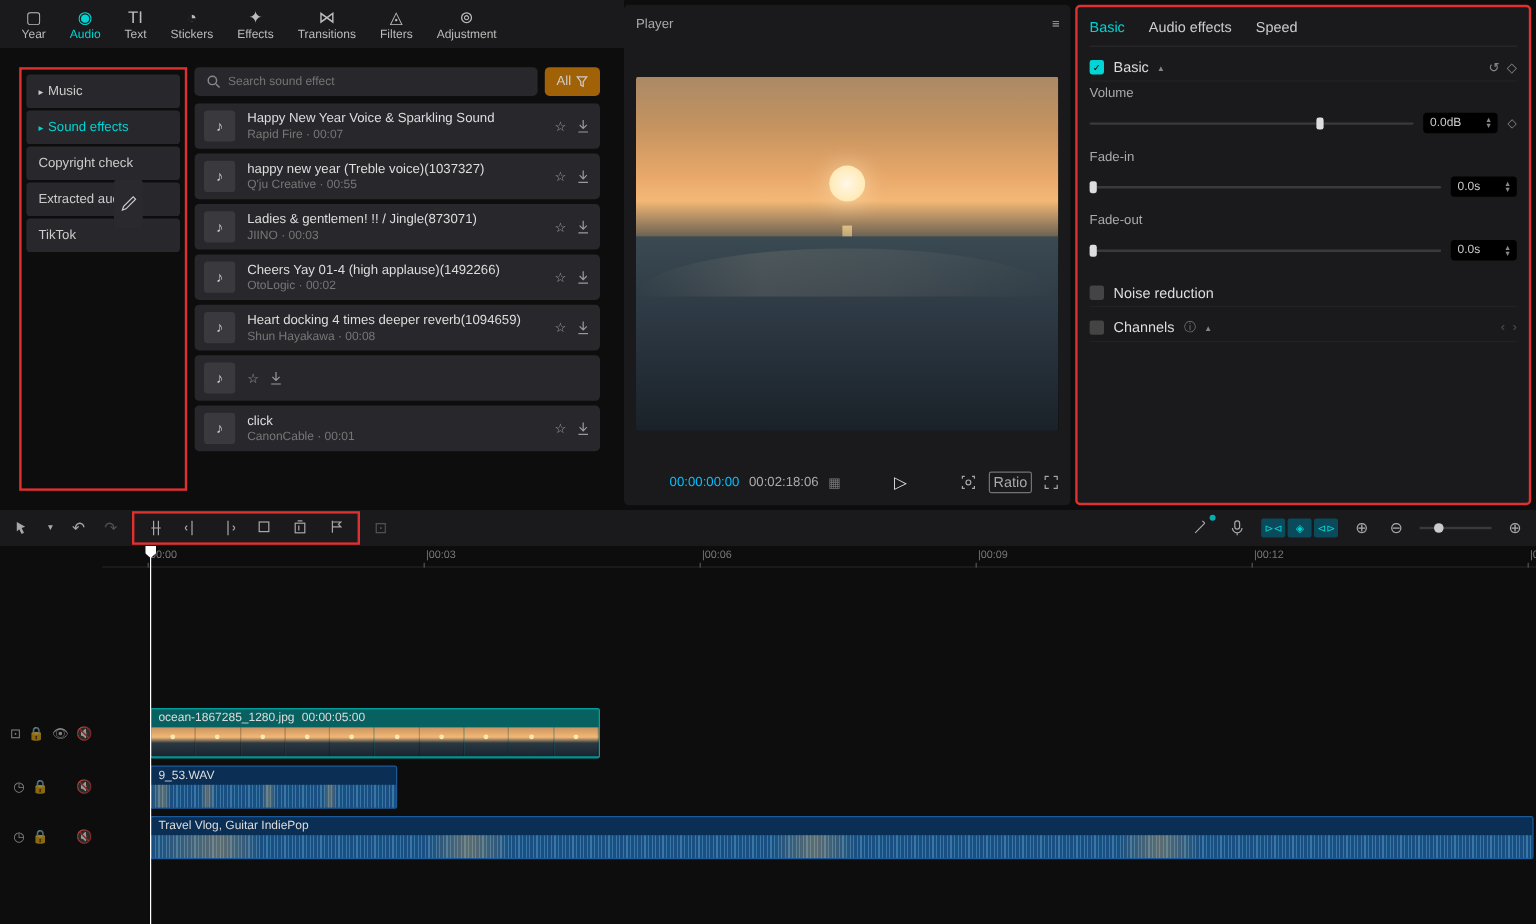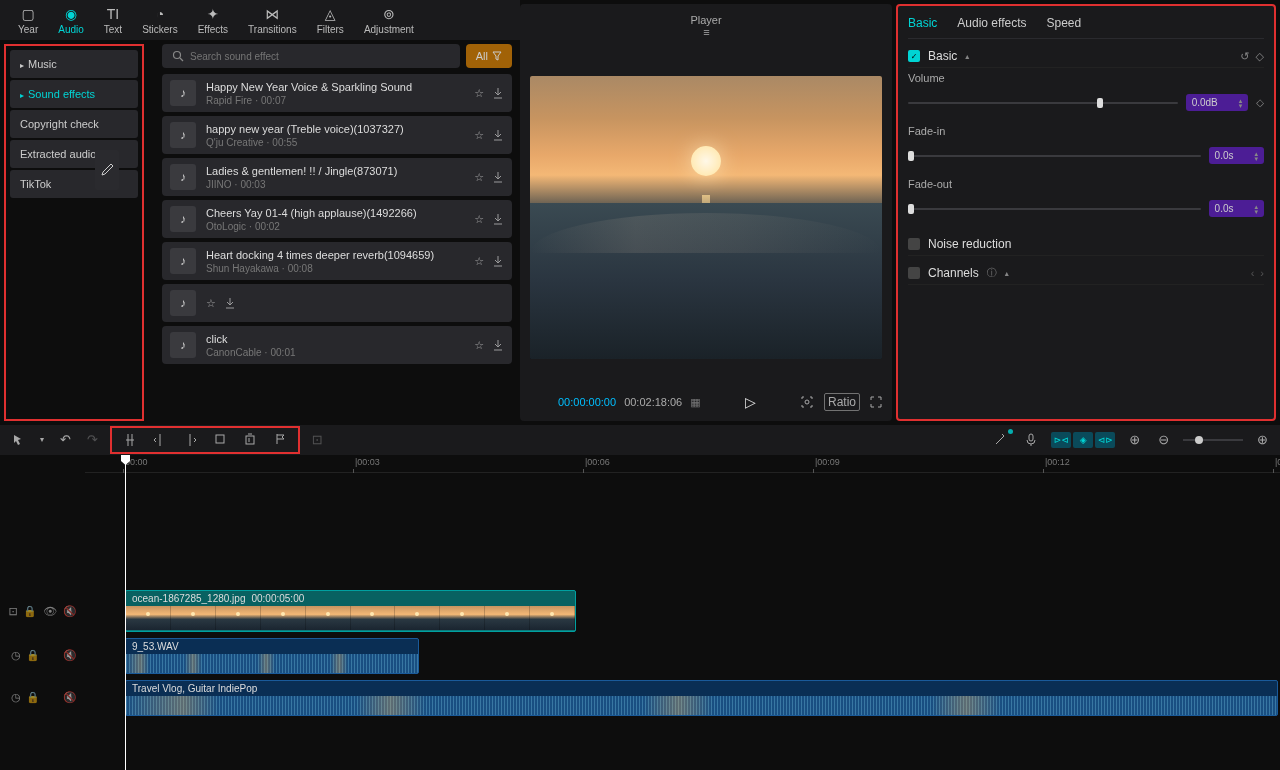--- a/index.html
+++ b/index.html
@@ -4,42 +4,42 @@
 <style>
 * { margin: 0; padding: 0; box-sizing: border-box; font-family: -apple-system, "Segoe UI", sans-serif; }
 body { background: #0d0d0d; color: #ccc; font-size: 11px; width: 1280px; height: 770px; overflow: hidden; }
 .top-panel { display: flex; height: 425px; }
 .left-panel { width: 520px; display: flex; flex-direction: column; }
 .top-tabs { display: flex; gap: 0; padding: 4px 8px; height: 40px; align-items: flex-start; background: #1a1a1c; }
 .tab { display: flex; flex-direction: column; align-items: center; gap: 2px; padding: 2px 10px; cursor: pointer; color: #bbb; }
 .tab.active { color: #00d4d4; }
 .tab .icon { font-size: 14px; height: 16px; display: flex; align-items: center; }
 .tab .label { font-size: 10px; }
-.left-body { display: flex; flex: 1; padding: 4px; gap: 18px; }
+.left-body { display: flex; flex: 1; padding: 16px; gap: 6px; }
 .sidebar { width: 140px; border: 2px solid #e03030; padding: 4px; display: flex; flex-direction: column; gap: 2px; }
 .sidebar-item { padding: 8px 10px; background: #28282c; border-radius: 3px; cursor: pointer; font-size: 11px; color: #ccc; }
 .sidebar-item.active { color: #00d4d4; }
 .sidebar-item.expand::before { content: "▸"; font-size: 8px; margin-right: 4px; }
 .content { flex: 1; display: flex; flex-direction: column; gap: 6px; padding-right: 4px; }
 .search-row { display: flex; gap: 6px; align-items: center; }
 .search-box { flex: 1; background: #28282c; border-radius: 4px; padding: 6px 10px; display: flex; align-items: center; gap: 6px; }
 .search-box input { background: transparent; border: none; color: #888; outline: none; flex: 1; font-size: 10px; }
 .all-btn { background: #a16207; padding: 6px 10px; border-radius: 4px; display: flex; align-items: center; gap: 4px; cursor: pointer; }
 .trending { font-size: 11px; color: #aaa; padding: 4px 2px; }
 .sound-list { display: flex; flex-direction: column; gap: 4px; overflow-y: auto; flex: 1; }
 .sound-item { background: #28282c; border-radius: 4px; padding: 6px 8px; display: flex; align-items: center; gap: 10px; }
 .sound-icon { width: 26px; height: 26px; background: #3a3a3e; border-radius: 3px; display: flex; align-items: center; justify-content: center; font-size: 12px; }
 .sound-info { flex: 1; display: flex; flex-direction: column; gap: 2px; }
 .sound-title { color: #ddd; font-size: 11px; }
 .sound-meta { color: #777; font-size: 10px; }
 .sound-actions { display: flex; gap: 8px; }
 .sound-actions span { cursor: pointer; opacity: 0.7; }
 
 .player-panel { flex: 1; background: #1a1a1c; border-radius: 4px; margin: 4px 4px 4px 0; display: flex; flex-direction: column; padding: 6px 10px; }
-.player-header { display: flex; justify-content: space-between; align-items: center; padding: 4px 0 8px; font-size: 11px; color: #aaa; flex-direction: column; }
+.player-header { display: flex; justify-content: space-between; align-items: center; padding: 4px 0 8px; font-size: 11px; color: #aaa; }
 .player-video { flex: 1; background: #000; border-radius: 2px; display: flex; align-items: center; justify-content: center; position: relative; overflow: hidden; margin: 30px 0 30px; }
 .sunset { width: 100%; height: 100%; position: relative; background: linear-gradient(to bottom, #aa8965 0%, #c79460 15%, #e8a86a 28%, #f4b876 35%, #2a3842 50%, #1a2530 100%); }
 .sun { position: absolute; top: 30%; left: 50%; transform: translate(-50%, -50%); width: 30px; height: 30px; background: radial-gradient(circle, #fff8e8, #ffe4a0); border-radius: 50%; box-shadow: 0 0 20px rgba(255,240,200,0.6); }
 .sun-reflect { position: absolute; top: 42%; left: 50%; transform: translateX(-50%); width: 8px; height: 40px; background: linear-gradient(to bottom, rgba(255,220,150,0.7), transparent); }
 .wave { position: absolute; bottom: 0; left: 0; right: 0; height: 55%; background: linear-gradient(to bottom, #3a4a52 0%, #2a3540 50%, #1a2228 100%); }
 .wave::before { content: ""; position: absolute; top: 10px; left: 0; right: 0; height: 40px; background: linear-gradient(to right, transparent, rgba(200,180,160,0.15) 30%, rgba(200,180,160,0.1) 60%, transparent); border-radius: 50% 50% 0 0 / 100% 100% 0 0; }
 .player-controls { display: flex; align-items: center; gap: 8px; padding: 4px 0; margin-left: 28px; }
 .time-current { color: #00bfff; font-size: 11px; }
 .time-total { color: #aaa; font-size: 11px; }
 .play-btn { margin: 0 auto; cursor: pointer; font-size: 14px; color: #ddd; }
@@ -55,21 +55,21 @@
 .prop-check { width: 12px; height: 12px; background: #00d4d4; border-radius: 2px; display: inline-flex; align-items: center; justify-content: center; font-size: 8px; color: #000; }
 .prop-check.off { background: #444; }
 .prop-title { font-size: 12px; color: #ddd; font-weight: 500; }
 .prop-icons { margin-left: auto; display: flex; gap: 6px; }
 .prop-icons span { cursor: pointer; opacity: 0.6; }
 .slider-row { display: flex; align-items: center; gap: 8px; padding: 6px 0; }
 .slider-label { width: 280px; font-size: 11px; color: #aaa; }
 .slider-group { display: flex; flex-direction: column; gap: 4px; padding: 4px 0; }
 .slider-track { flex: 1; height: 2px; background: #3a3a3e; position: relative; border-radius: 1px; }
 .slider-thumb { position: absolute; top: -4px; width: 6px; height: 10px; background: #ddd; border-radius: 2px; }
-.value-box { background: #4c1d95; padding: 3px 6px; border-radius: 3px; font-size: 10px; min-width: 44px; text-align: center; display: flex; align-items: center; gap: 21px; }
+.value-box { background: #000000; padding: 3px 6px; border-radius: 3px; font-size: 10px; min-width: 44px; text-align: center; display: flex; align-items: center; gap: 21px; }
 .spinner { display: flex; flex-direction: column; line-height: 5px; font-size: 7px; color: #888; }
 .keyframe { color: #888; font-size: 10px; }
 
 .timeline-panel { height: 345px; display: flex; flex-direction: column; background: #0d0d0d; }
 .timeline-toolbar { height: 30px; display: flex; align-items: center; padding: 0 8px; gap: 8px; border-bottom: 1px solid #1a1a1c; background: #1a1a1c; }
 .tb-btn { cursor: pointer; opacity: 0.8; padding: 2px 4px; font-size: 13px; color: #ccc; }
 .tb-group { display: flex; gap: 10px; padding: 3px 8px; border: 2px solid #e03030; }
 .tb-right { margin-left: auto; display: flex; gap: 10px; align-items: center; }
 .magnet-group { display: flex; gap: 2px; }
 .magnet { width: 20px; height: 16px; background: #0a4a5a; border-radius: 2px; display: flex; align-items: center; justify-content: center; font-size: 9px; color: #00d4d4; }
@@ -84,26 +84,26 @@
 .track-area { flex: 1; position: relative; overflow: hidden; }
 .ruler { height: 18px; position: relative; border-bottom: 1px solid #222; }
 .ruler-tick { position: absolute; font-size: 9px; color: #777; top: 2px; }
 .ruler-tick::before { content: ""; position: absolute; left: -2px; top: 12px; width: 1px; height: 4px; background: #555; }
 .playhead { position: absolute; top: 0; bottom: 0; width: 1px; background: #fff; left: 40px; z-index: 10; }
 .playhead::before { content: ""; position: absolute; top: 0; left: -4px; width: 9px; height: 10px; background: #fff; clip-path: polygon(0 0, 100% 0, 100% 60%, 50% 100%, 0 60%); }
 .tracks { position: relative; }
 .track { height: 46px; position: relative; margin-bottom: 2px; }
 .track.audio { height: 40px; }
 .clip { position: absolute; top: 2px; bottom: 2px; border-radius: 2px; overflow: hidden; }
-.clip-video { left: 40px; width: 451px; background: #0a7a7a; border: 1px solid #00a0a0; }
+.clip-video { left: 40px; width: 375px; background: #0a7a7a; border: 1px solid #00a0a0; }
 .clip-label { font-size: 10px; padding: 2px 6px; color: #ddd; background: rgba(0,0,0,0.2); display: flex; gap: 6px; }
 .thumbs { display: flex; height: calc(100% - 16px); }
 .thumb-img { flex: 1; background: linear-gradient(to bottom, #c79460 0%, #f4b876 35%, #2a3842 55%, #1a2530 100%); position: relative; border-right: 1px solid rgba(0,0,0,0.2); }
 .thumb-img::after { content: ""; position: absolute; top: 25%; left: 50%; width: 4px; height: 4px; background: #ffe8b0; border-radius: 50%; transform: translateX(-50%); }
-.clip-audio1 { left: 40px; width: 294px; background: #0d3a6a; border: 1px solid #1a5a9a; }
+.clip-audio1 { left: 40px; width: 206px; background: #0d3a6a; border: 1px solid #1a5a9a; }
 .clip-audio2 { left: 40px; right: 2px; background: #0d3a6a; border: 1px solid #1a5a9a; }
 .waveform { height: calc(100% - 14px); background: repeating-linear-gradient(to right, rgba(100,180,220,0.5) 0, rgba(100,180,220,0.5) 1px, rgba(60,140,200,0.25) 1px, rgba(60,140,200,0.25) 3px); position: relative; }
 .waveform::before { content: ""; position: absolute; inset: 0; background: linear-gradient(to right, transparent 0%, rgba(255,180,80,0.3) 5%, transparent 8%, transparent 20%, rgba(255,180,80,0.3) 23%, transparent 26%, transparent 45%, rgba(255,180,80,0.3) 48%, transparent 51%, transparent 70%, rgba(255,180,80,0.3) 73%, transparent 76%); }
 .pencil { width: 24px; height: 40px; background: #2a2a2e; display: flex; align-items: center; justify-content: center; border-radius: 2px; cursor: pointer; position: absolute; left: 95px; top: 150px; }
 svg { display: block; }
 </style>
 </head>
 <body>
 
 <div class="top-panel">

